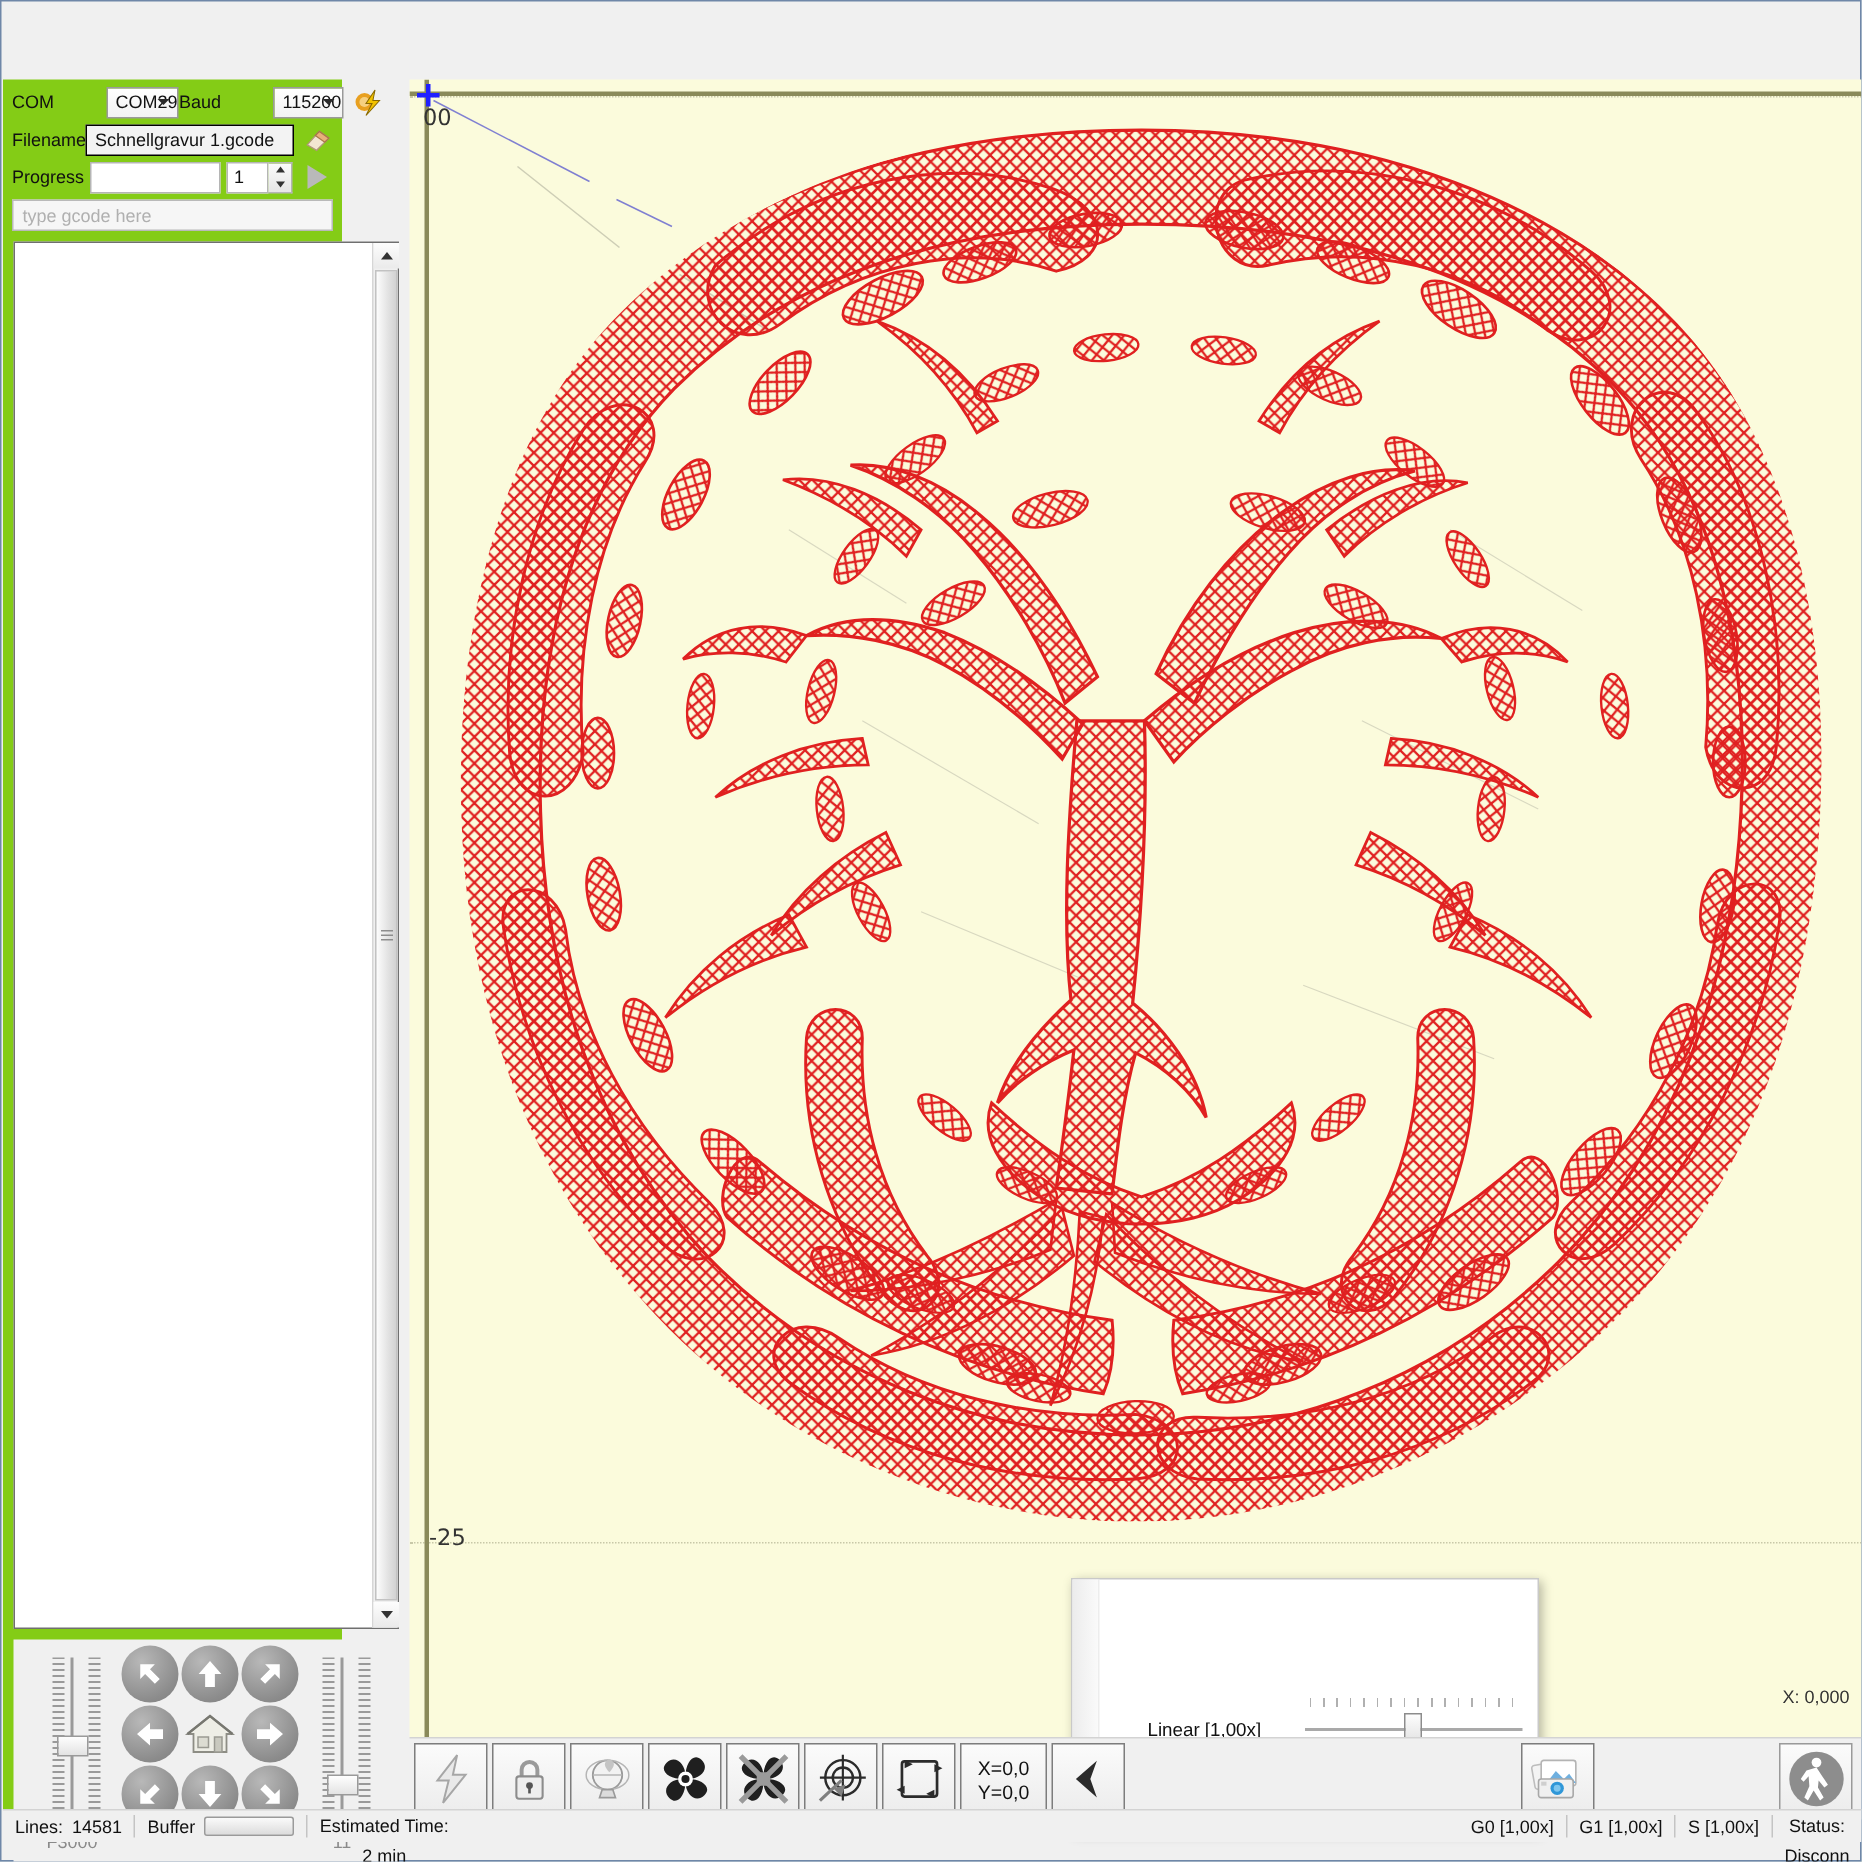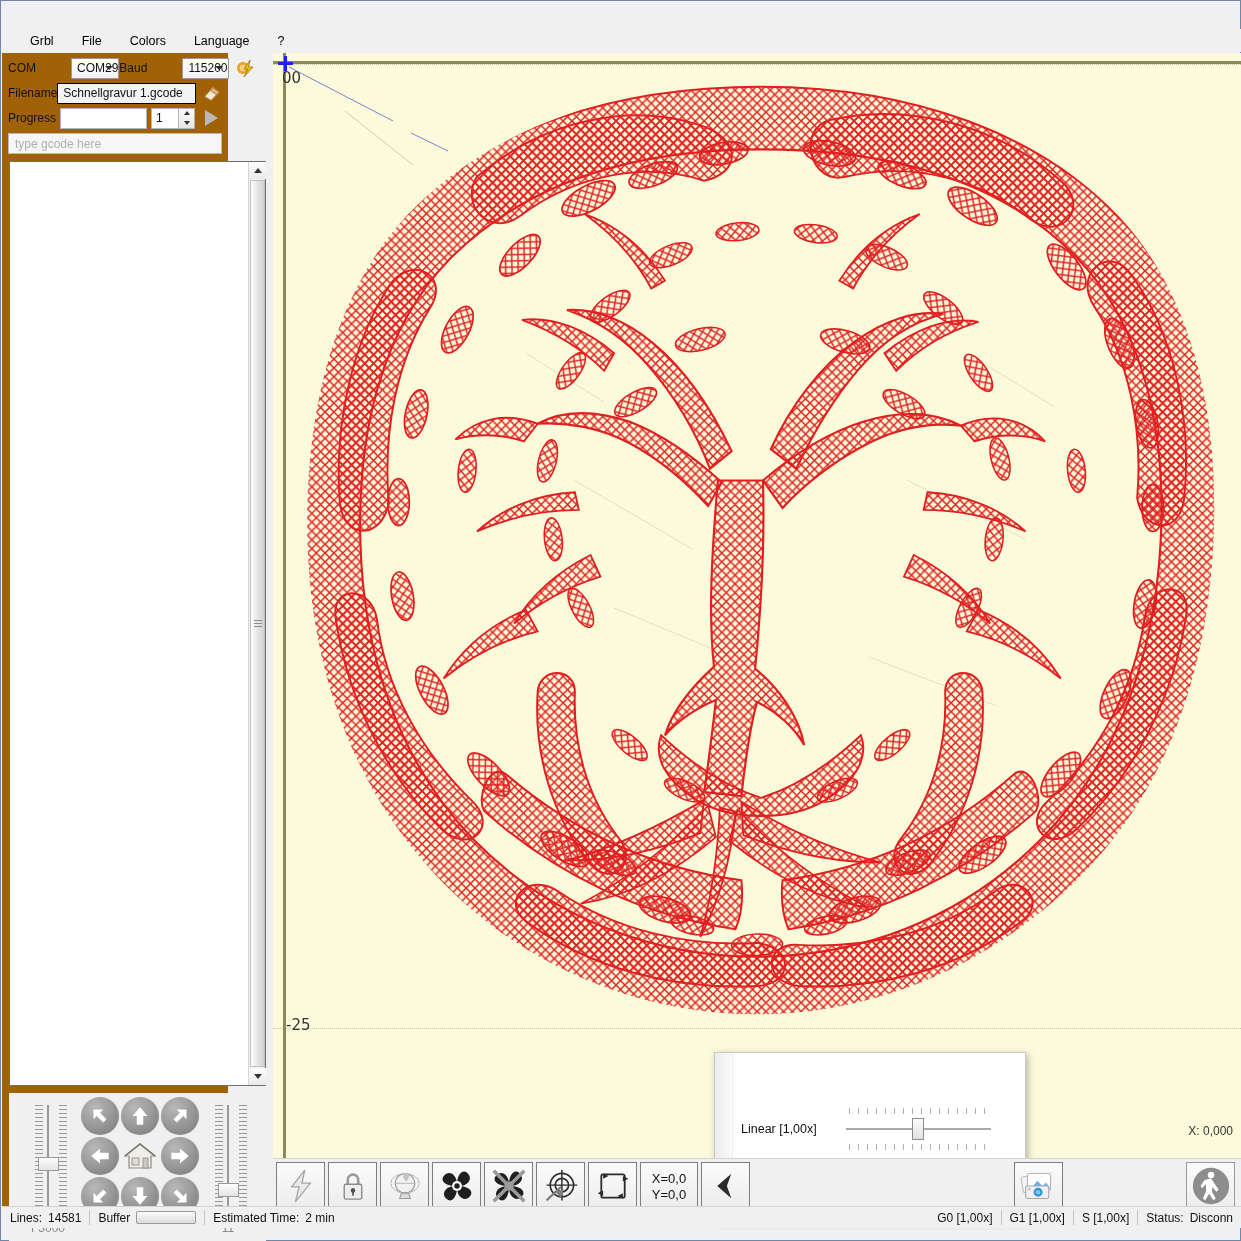--- a/index.html
+++ b/index.html
@@ -44,21 +44,21 @@
   .glyph-max { width:11px; height:10px; border:2px solid #44546a; }
 
   
   .menubar {
     position:absolute; left:1px; top:28px; width:1239px; height:23px;
     background:#f0f0f0; display:flex; align-items:center; padding-left:14px; gap:0;
   }
   .menu-item { font-size:12.5px; color:#000; padding:3px 14px; cursor:default; }
 
   
-  .left-panel { position:absolute; left:1px; top:52px; width:226px; height:1160px; background:#a16207; }
+  .left-panel { position:absolute; left:1px; top:52px; width:226px; height:1160px; background:#84cc16; }
 
   .row { display:flex; align-items:center; height:22px; margin:0 6px 3px 6px; }
   .lbl { font-size:12px; color:#111; }
   .combo {
     border:1px solid #9a9a9a; background:#fff; height:21px;
     display:flex; align-items:center; position:relative; font-size:12px; color:#111;
     padding-left:5px;
   }
   .combo .arrow {
     position:absolute; right:5px; top:50%; margin-top:-2px;
@@ -184,21 +184,21 @@
   .spacer { flex:1; }
 
   
   .statusbar {
     position:absolute; left:1px; bottom:12px; width:1239px; height:22px;
     background:#f0f0f0; border-top:1px solid #d3d3d3;
     display:flex; align-items:center; font-size:12px; color:#111;
   }
   .sb-seg { padding:0 8px; border-right:1px solid #c4c4c4; height:15px;
             display:flex; align-items:center; gap:6px; }
-  .sb-seg.nb { border-right:none; }
+  .sb-seg.nb { border-right:none;flex-direction:column; }
   .buffer-bar { width:60px; height:13px; border:1px solid #9a9a9a;
                 background:linear-gradient(180deg,#fafafa,#dcdcdc); border-radius:2px; }
   .sb-right { margin-left:auto; display:flex; align-items:center; }
 </style>
 </head>
 <body>
 
 <div id="app">
 
   <div class="desktop-bg">
@@ -213,27 +213,20 @@
       <div class="blob" style="left:382px;top:2px;width:22px;height:19px;background:#c23b3b;"></div>
       <div class="blob" style="left:410px;top:4px;width:20px;height:16px;background:#dedede;"></div>
       <div class="blob" style="left:447px;top:3px;width:18px;height:16px;background:#4f6b3e;"></div>
       <div class="blob" style="left:472px;top:3px;width:22px;height:18px;background:#3d3d3d;"></div>
     </div>
   </div>
 
   <div class="window">
 
 
-    <div class="menubar">
-      <div class="menu-item">Grbl</div>
-      <div class="menu-item">File</div>
-      <div class="menu-item">Colors</div>
-      <div class="menu-item">Language</div>
-      <div class="menu-item">?</div>
-    </div>
 
     <div class="left-panel">
 
       <div class="row" style="margin-top:4px;">
         <span class="lbl" style="width:32px;">COM</span>
         <div class="combo gradient" style="width:85px;">
           <span>COM29</span>
           <span class="arrow"></span>
         </div>
         <span class="lbl" style="width:40px; text-align:center;">Baud</span>
@@ -582,21 +575,21 @@
         </g>
       </svg>
 
       <div class="coord-readout">X: 0,000</div>
     </div>
 
     <div class="overlay">
       <div class="edge"></div>
 
 
-      <div class="ovrow" style="top:48px;">
+      <div class="ovrow" style="top:72px;margin-left:24px;">
         <span class="ovlabel">Linear [1,00x]</span>
         <div class="hslider">
           <div class="hticks-top"></div>
           <div class="htrack"></div>
           <div class="hthumb" style="left:66px;"></div>
           <div class="hticks-bot"></div>
         </div>
       </div>
 
       <div class="ovrow" style="top:116px;">

